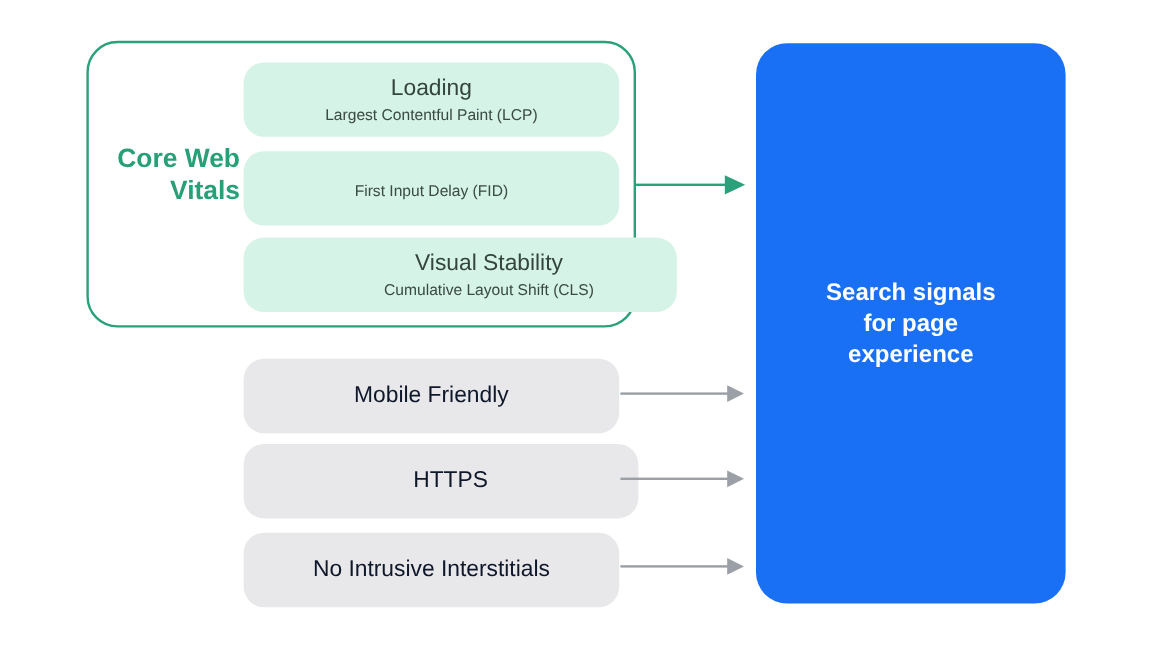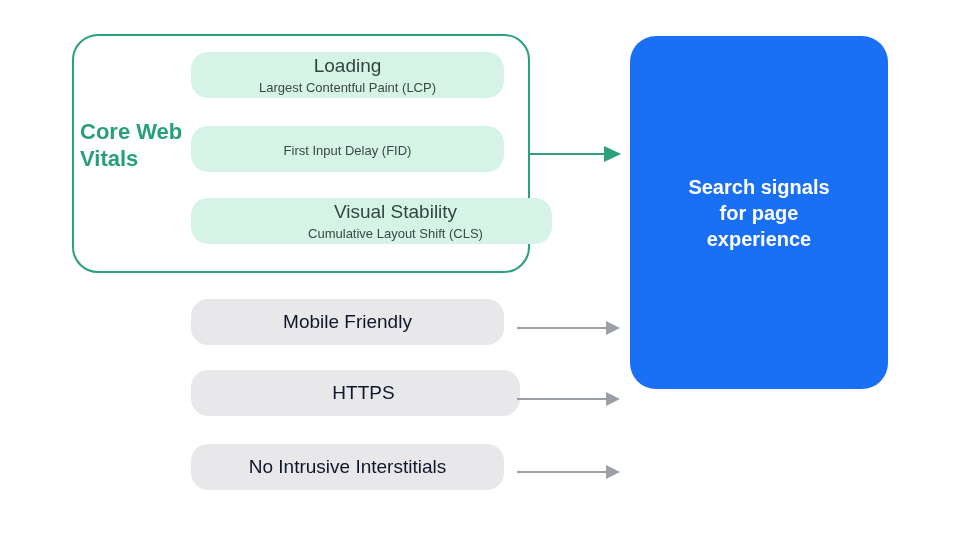--- a/index.html
+++ b/index.html
@@ -18,32 +18,32 @@
     left: 72px; top: 34px;
     width: 454px; height: 235px;
     border: 2px solid #2aa17b;
     border-radius: 26px;
     background: transparent;
   }
   .cwv-title {
     position: absolute;
     left: 80px; top: 118px;
     width: 120px;
-    text-align: left;
+    text-align: right;
     color: #27a077;
     font-size: 22px;
     font-weight: 700;
     line-height: 27px;
   }
 
   
   .pill {
     position: absolute;
-    left: 191px;
-    width: 313px; height: 46px;
+    left: 203px;
+    width: 313px; height: 62px;
     border-radius: 17px;
     display: flex;
     flex-direction: column;
     align-items: center;
     justify-content: center;
     text-align: center;
   }
   .pill.green { background: #d5f3e6; }
   .pill.gray  { background: #e8e8ea; }
   .pill-title {
@@ -89,21 +89,21 @@
     border-bottom: 7px solid transparent;
   }
   .a1.gray-line { top: 327px; } .a1.gray-head { top: 321px; }
   .a2.gray-line { top: 398px; } .a2.gray-head { top: 392px; }
   .a3.gray-line { top: 471px; } .a3.gray-head { top: 465px; }
 
   
   .result-box {
     position: absolute;
     left: 630px; top: 36px;
-    width: 258px; height: 353px;
+    width: 258px; height: 467px;
     background: #1a70f5;
     border-radius: 26px;
     display: flex;
     align-items: center;
     justify-content: center;
   }
   .result-label {
     width: 165px;
     text-align: center;
     color: #ffffff;

